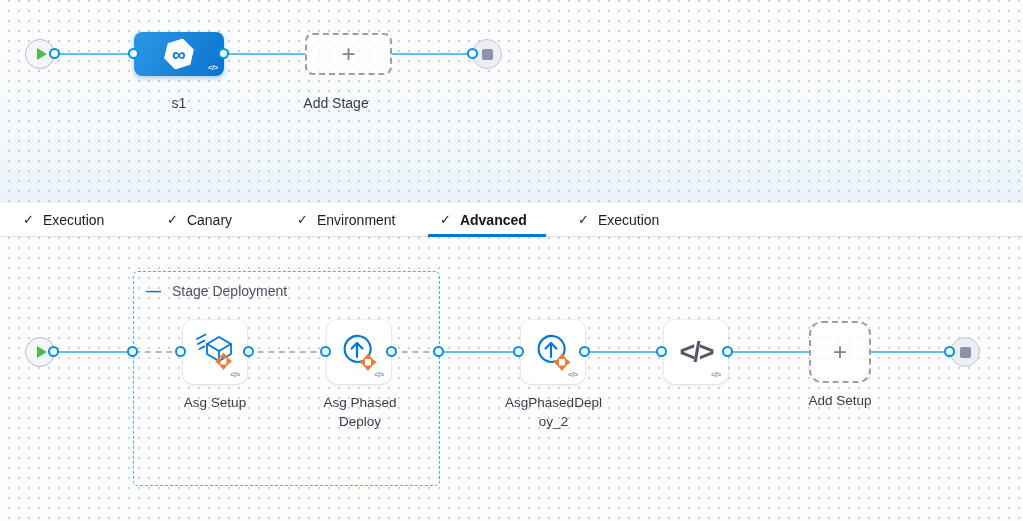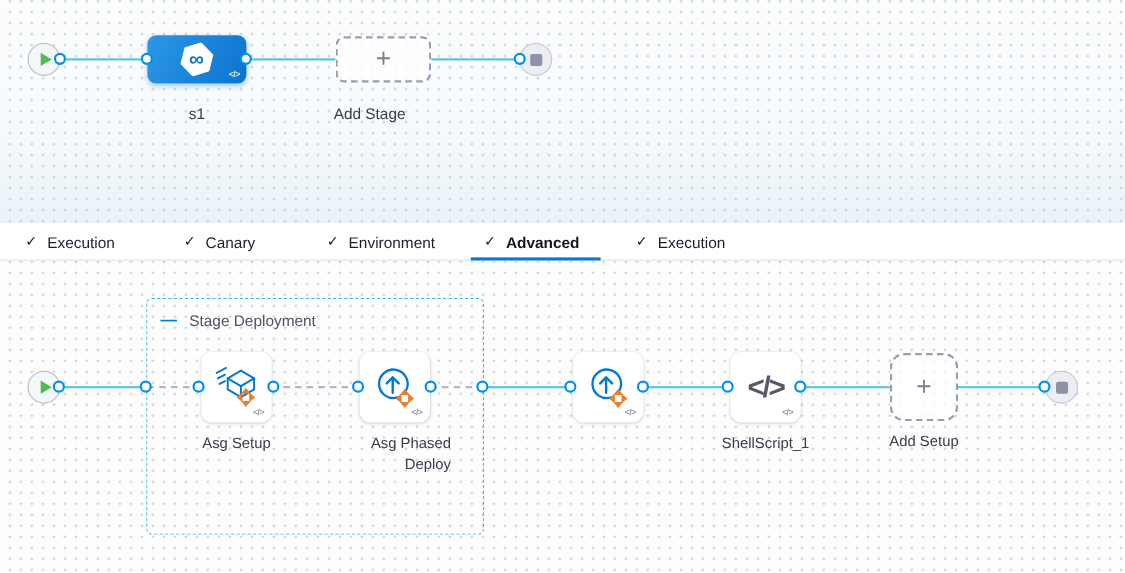--- a/index.html
+++ b/index.html
@@ -249,18 +249,18 @@
 
     <div class="add-box" style="left:809px;top:84px;width:62px;height:62px;border-radius:13px;">
       <span class="plus-glyph">+</span>
     </div>
 
     <div class="endpoint end" style="left:950px;top:100px;">
       <div class="stop-sq"></div>
     </div>
 
     <div class="node-label" style="left:165px;top:156px;width:100px;">Asg Setup</div>
-    <div class="node-label" style="left:310px;top:156px;width:100px;text-align:right;">Asg Phased Deploy</div>
-    <div class="node-label" style="left:636px;top:156px;width:120px;">ShellScript_1</div>
+    <div class="node-label" style="left:310px;top:156px;width:100px;">Asg Phased Deploy</div>
+    <div class="node-label" style="left:503px;top:156px;width:101px;word-break:break-all;">AsgPhasedDeploy_2</div>
     <div class="node-label" style="left:790px;top:154px;width:100px;">Add Setup</div>
   </div>
 
 </div>
 
 </body></html>

